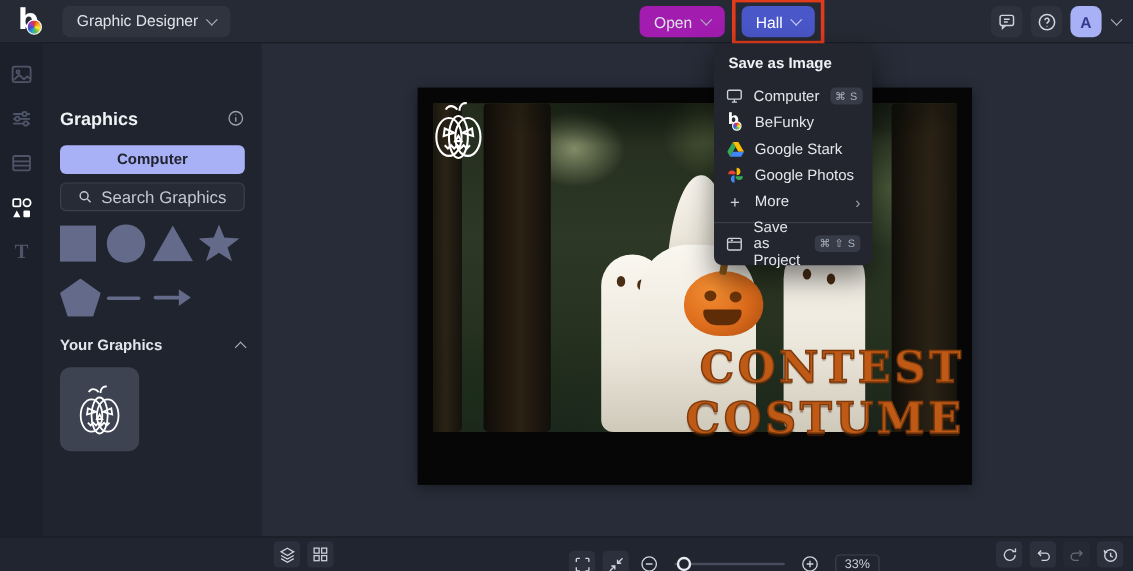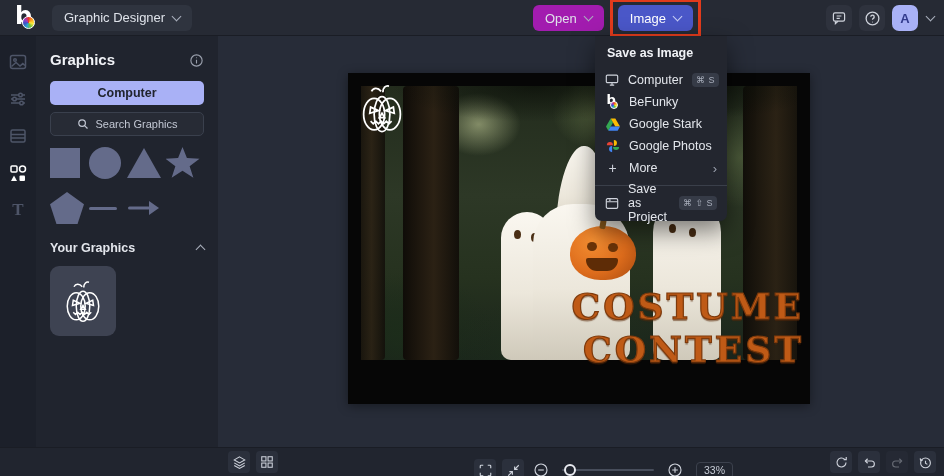--- a/index.html
+++ b/index.html
@@ -43,28 +43,28 @@
   .rail { position:absolute; left:0; top:36px; width:36px; bottom:29px; background:#1c202a;
       display:flex; flex-direction:column; align-items:center; padding-top:11px; gap:7px; z-index:20; }
   .rail-btn { width:30px; height:30px; display:flex; align-items:center; justify-content:center;
       color:#4e5568; background:none; border:none; cursor:pointer; }
   .rail-btn.active { color:#ffffff; }
   .rail-text-glyph { font-size:17px; font-weight:bold; font-family:"Liberation Serif",serif; }
 
   
   .panel { position:absolute; left:36px; top:36px; width:182px; bottom:29px; background:#20242e;
       padding:15px 14px 0; z-index:20; }
-  .panel-head { display:flex; justify-content:space-between; align-items:flex-end; }
+  .panel-head { display:flex; justify-content:space-between; align-items:flex-start;margin-top:40px; }
   .panel-title { font-size:15px; font-weight:bold; color:#f0f2f6; }
   .info-icon { color:#9aa0ad; }
   .btn-computer { margin-top:13px; width:100%; height:24px; background:#a9b1f6; color:#20242e;
       border:none; border-radius:5px; font-size:12.5px; font-weight:bold; cursor:pointer;
       display:flex; align-items:center; justify-content:center; font-family:inherit; }
   .btn-search { margin-top:7px; width:100%; height:24px; background:#272b35; border:1px solid #3a404d;
-      border-radius:5px; color:#c3c8d4; font-size:11px; cursor:pointer;
+      border-radius:5px; color:#c3c8d4; font-size:14px; cursor:pointer;
       display:flex; align-items:center; justify-content:center; gap:7px; font-family:inherit; }
   .section-head { margin-top:17px; display:flex; justify-content:space-between; align-items:center;
       font-size:12.5px; font-weight:bold; color:#e3e6ec; }
   .shape-grid { margin-top:11px; display:grid; grid-template-columns:repeat(4,1fr);
       row-gap:13px; align-items:center; justify-items:start; }
   .shp { background:#646b8a; }
   .shp-square { width:30px; height:30px; }
   .shp-circle { width:32px; height:32px; border-radius:50%; }
   .shp-triangle { width:34px; height:30px; clip-path:polygon(50% 0,100% 100%,0 100%); }
   .shp-star { width:34px; height:32px; clip-path:polygon(50% 0,63% 34%,100% 37%,71% 60%,82% 96%,50% 74%,18% 96%,29% 60%,0 37%,37% 34%); }
@@ -172,21 +172,21 @@
     <span class="chev"></span>
   </button>
 
   <div class="center-actions">
     <button class="pill-btn open-btn">
       <span>Open</span>
       <span class="chev"></span>
     </button>
     <div class="save-wrap">
       <button class="pill-btn save-btn">
-        <span>Image</span>
+        <span>Hall</span>
         <span class="chev"></span>
       </button>
       <div class="red-box"></div>
     </div>
   </div>
 
   <div class="topbar-right">
     <button class="icon-btn">
       <svg width="16" height="16" viewBox="0 0 20 20" fill="none" stroke="currentColor" stroke-width="1.5">
         <rect x="3" y="3.5" width="14" height="10.5" rx="2"></rect>
@@ -345,22 +345,22 @@
         <ellipse cx="41" cy="39" rx="12" ry="18"></ellipse>
         <ellipse cx="32" cy="39" rx="9" ry="20"></ellipse>
         <path d="M19 31l9 4-10 3z"></path>
         <path d="M45 31l-9 4 10 3z"></path>
         <path d="M32 38l-3 5h6z"></path>
         <path d="M19 47l3 3 3-3 3 3 3-3 3 3 3-3 3 3 3-3"></path>
       </svg>
     </div>
 
     <div class="headline">
+      <div>CONTEST</div>
       <div>COSTUME</div>
-      <div>CONTEST</div>
     </div>
   </div>
 </main>
 
 <div class="save-menu">
   <div class="menu-header">Save as Image</div>
 
   <div class="menu-item">
     <span class="mi-icon">
       <svg width="14" height="14" viewBox="0 0 16 16" fill="none" stroke="currentColor" stroke-width="1.3">

